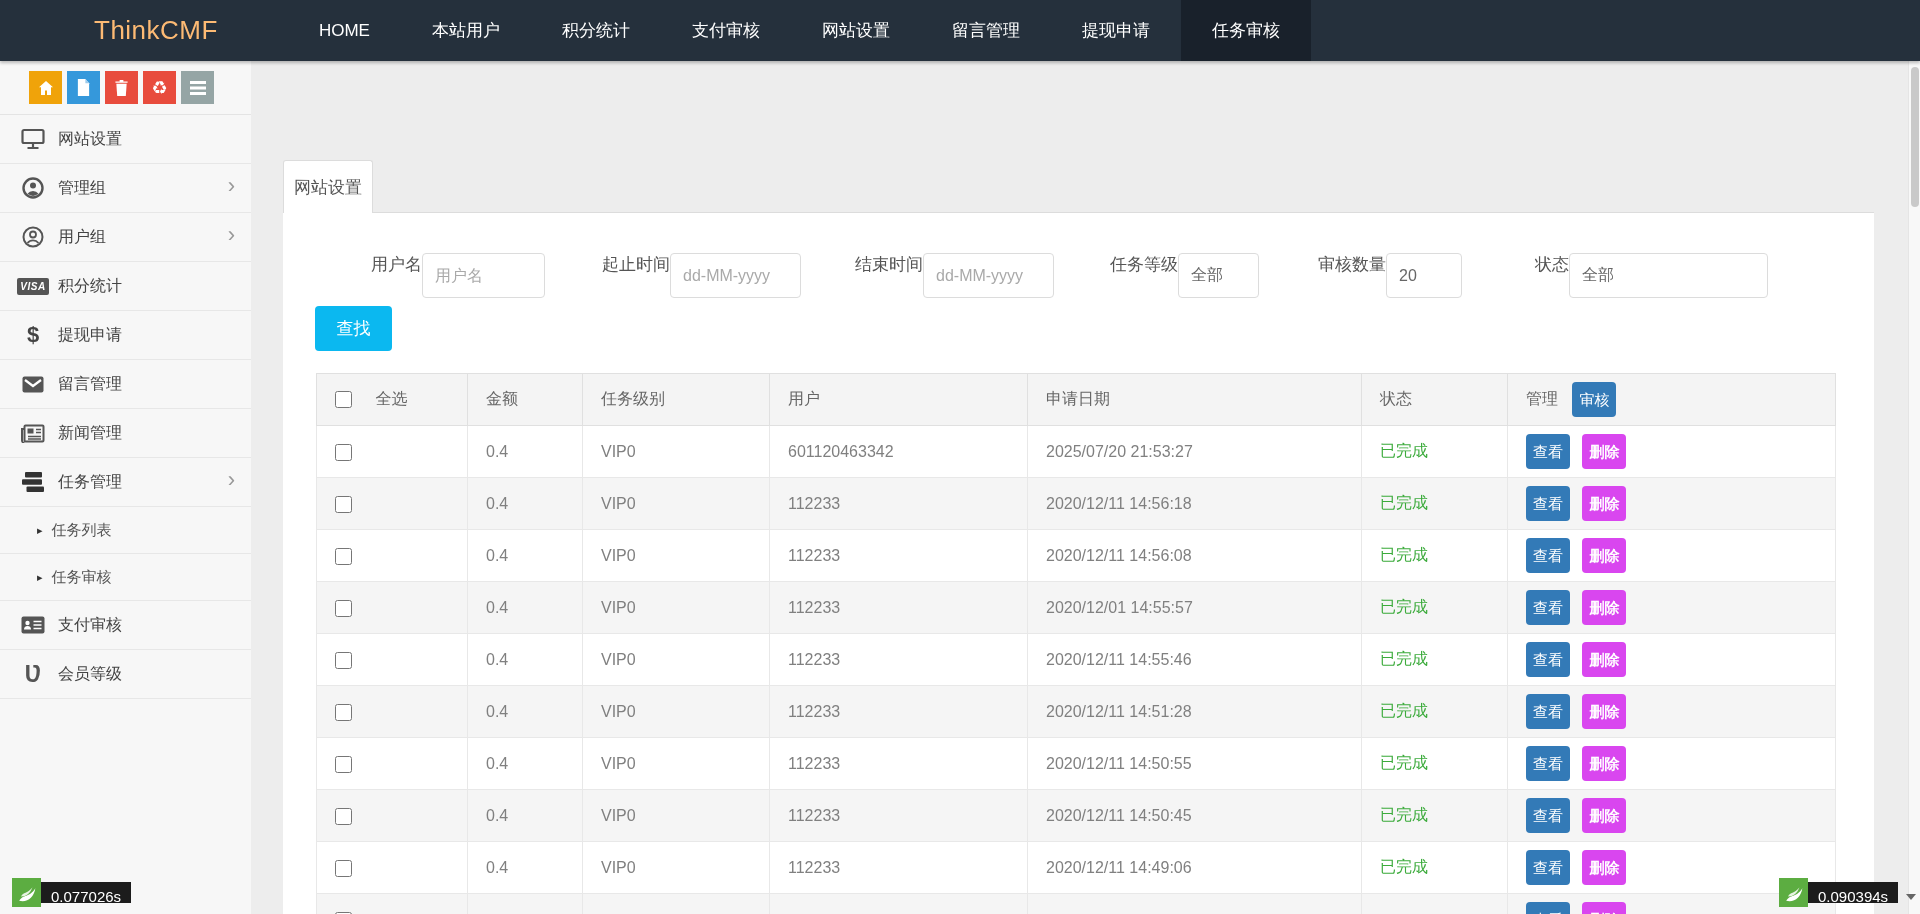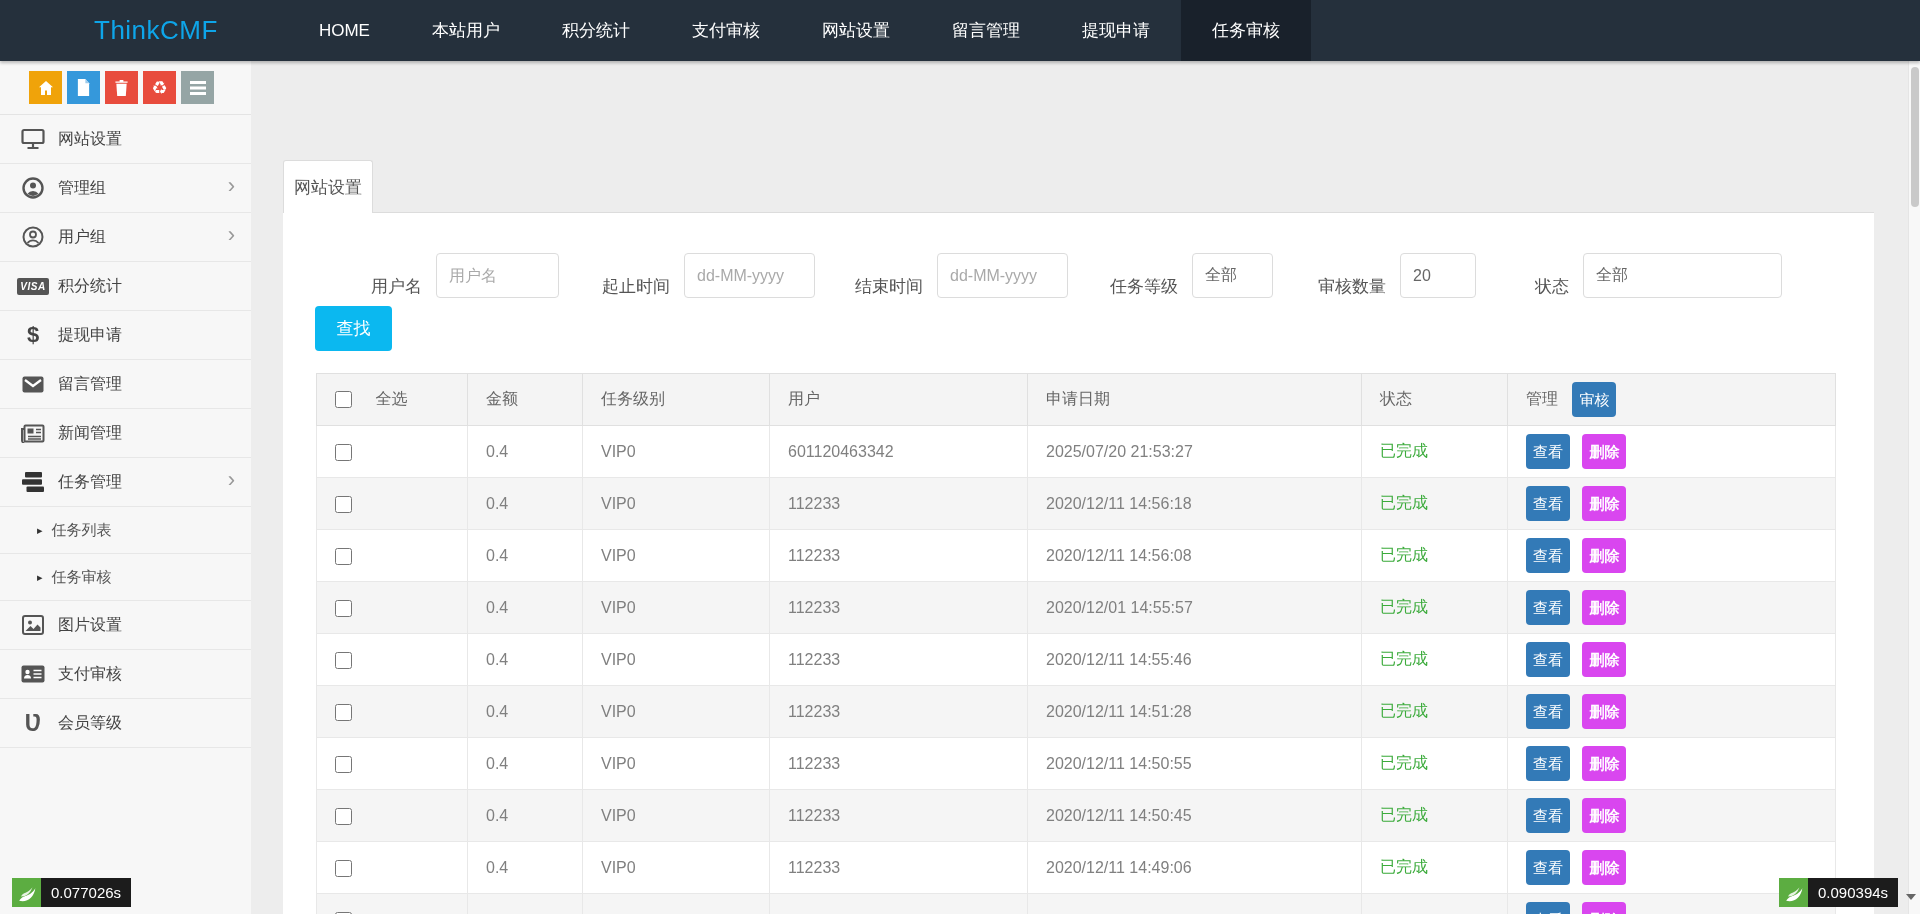--- a/index.html
+++ b/index.html
@@ -2,21 +2,21 @@
 <html><head>
 <meta charset="utf-8">
 <style>
   * { margin:0; padding:0; box-sizing:border-box; }
   html,body { width:1920px; height:914px; overflow:hidden; position:relative;
     font-family:"Liberation Sans", sans-serif; background:#ededed; }
 
   
   .navbar { position:absolute; top:0; left:0; right:0; height:61px; background:#25303c;
     display:flex; align-items:center; z-index:30; box-shadow:0 2px 3px rgba(0,0,0,.25); }
-  .brand { color:#0ea5e9; font-size:26px; margin-left:94px; margin-right:70px; letter-spacing:.5px; }
+  .brand { color:#fdba74; font-size:26px; margin-left:94px; margin-right:70px; letter-spacing:.5px; }
   .nav-menu { display:flex; height:100%; }
   .nav-item { height:61px; line-height:61px; padding:0 31px; color:#fff; font-size:17px; cursor:pointer; }
   .nav-item.active { background:#19212b; }
   .nav-right { margin-left:auto; margin-right:38px; display:flex; align-items:center; gap:18px; }
   .icon-refresh { display:flex; cursor:pointer; }
   .avatar { width:38px; height:38px; cursor:pointer; display:flex; }
   .welcome { color:#fff; font-size:15px; letter-spacing:.5px; cursor:pointer; display:flex; align-items:center; gap:8px; }
   .caret-down { width:0; height:0; border-left:5px solid transparent; border-right:5px solid transparent; border-top:6px solid #fff; }
 
   
@@ -40,21 +40,21 @@
   .vine-glyph { font-size:23px; font-weight:bold; color:#555; }
 
   
   .tab { position:absolute; left:283px; top:160px; width:90px; height:53px; background:#fff;
     border:1px solid #dcdcdc; border-bottom:none; border-radius:3px 3px 0 0; z-index:12;
     display:flex; align-items:center; justify-content:center; font-size:17px; color:#555; cursor:pointer; }
   .panel { position:absolute; left:283px; top:212px; width:1591px; bottom:0; background:#fff;
     border-top:1px solid #dcdcdc; z-index:10; }
 
   .filters { position:absolute; top:40px; left:0; height:45px; width:100%; }
-  .fgroup { position:absolute; top:0; height:45px; display:flex; align-items:flex-end; gap:14px; }
+  .fgroup { position:absolute; top:0; height:45px; display:flex; align-items:flex-start; }
   .flabel { font-size:17px; color:#555; white-space:nowrap; }
   .fctl { height:45px; border:1px solid #dcdcdc; border-radius:4px; background:#fff; font-size:16px;
     color:#666; padding:0 12px; outline:none; font-family:"Liberation Sans", sans-serif; }
   .fctl::placeholder { color:#a9a9a9; }
   .sel { display:flex; align-items:center; cursor:pointer; }
 
   .search-btn { position:absolute; left:32px; top:93px; width:77px; height:45px; background:#0bb8f0;
     color:#fff; font-size:17px; border:none; border-radius:4px; cursor:pointer; }
 
   
@@ -71,21 +71,21 @@
   .btn { display:inline-block; height:35px; line-height:35px; padding:0 7px; border-radius:4px;
     color:#fff; font-size:15px; cursor:pointer; vertical-align:middle; }
   .btn-view { background:#337ab7; margin-right:8px; }
   .btn-del  { background:#d946ef;font-weight:bold; }
   .btn-audit{ background:#337ab7; margin-left:10px; }
 
   
   .perf { position:absolute; bottom:7px; display:flex; align-items:center; z-index:40; }
   .perf-left { left:12px; } .perf-right { left:1779px; }
   .leaf { width:29px; height:29px; background:#5cad41; display:flex; align-items:center; justify-content:center; cursor:pointer; }
-  .ptime { background:#1c1c1c; color:#fff; font-size:15px; height:29px; line-height:29px; padding:0 10px; }
+  .ptime { background:#1c1c1c; color:#fff; font-size:15px; height:21px; line-height:29px; padding:0 10px; }
   .perf-caret { width:0; height:0; border-left:5px solid transparent; border-right:5px solid transparent;
     border-top:6px solid #666; margin-left:8px; margin-top:8px; cursor:pointer; }
 
   
   .scrollbar { position:absolute; right:0; top:61px; bottom:0; width:12px; background:#f8f8f8;
     border-left:1px solid #e5e5e5; z-index:25; }
   .scroll-thumb { position:absolute; left:2px; top:6px; width:8px; height:140px; background:#c9c9c9; border-radius:4px; cursor:pointer; }
 
   svg { display:block; }
 </style>
@@ -224,30 +224,20 @@
     <div class="side-item sub">
       <span class="sub-caret">▸</span>
       <span>任务列表</span>
     </div>
 
     <div class="side-item sub">
       <span class="sub-caret">▸</span>
       <span>任务审核</span>
     </div>
 
-    <div class="side-item">
-      <span class="sicon">
-        <svg viewBox="0 0 22 20" width="22" height="20">
-          <rect x="1" y="1" width="20" height="18" rx="2" fill="none" stroke="#555" stroke-width="2"></rect>
-          <circle cx="8" cy="7.5" r="2" fill="#555"></circle>
-          <path d="M3.5 16l5-5 3 3 4-4.5 3 3V16z" fill="#555"></path>
-        </svg>
-      </span>
-      <span class="slabel">图片设置</span>
-    </div>
 
     <div class="side-item">
       <span class="sicon">
         <svg viewBox="0 0 24 18" width="24" height="18">
           <rect x="0.5" y="0.5" width="23" height="17" rx="2" fill="#555"></rect>
           <circle cx="6.5" cy="7" r="2.2" fill="#fff"></circle>
           <path d="M3 13.5a3.5 3.5 0 0 1 7 0z" fill="#fff"></path>
           <path d="M12.5 5.5h8M12.5 9h8M12.5 12.5h8" stroke="#fff" stroke-width="1.7"></path>
         </svg>
       </span>

